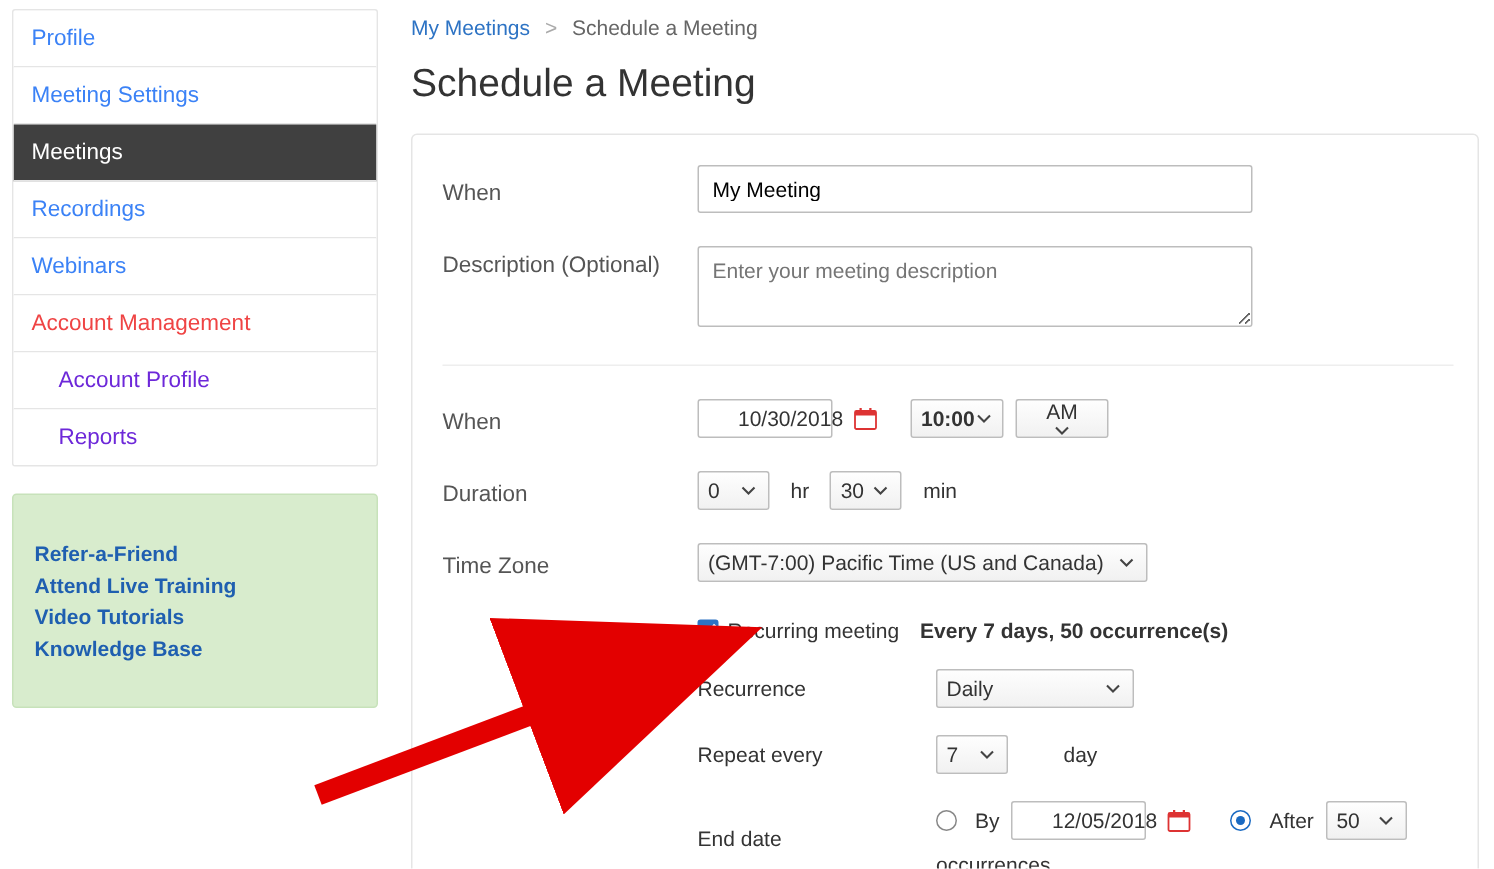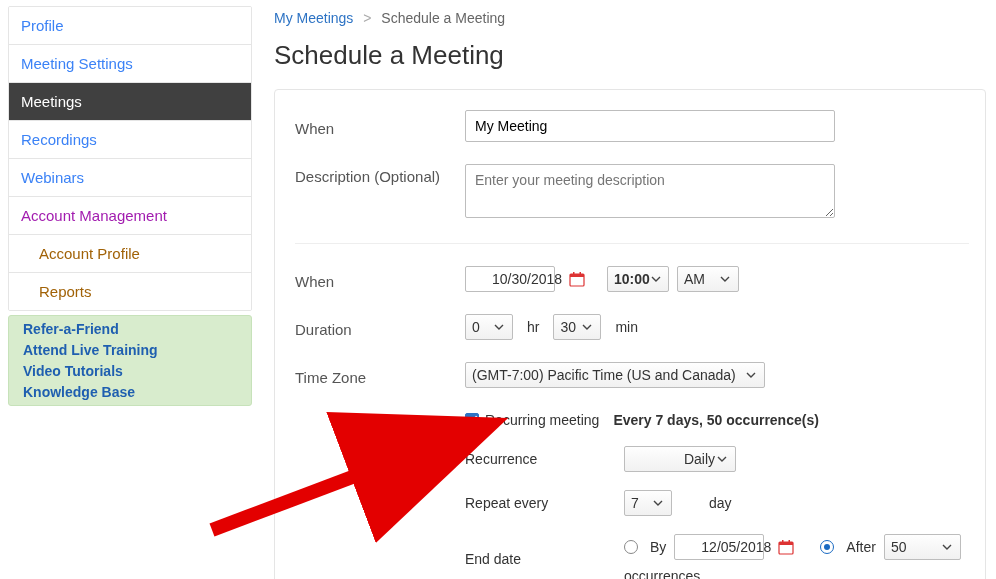--- a/index.html
+++ b/index.html
@@ -31,41 +31,41 @@
   .side-item {
     display: block;
     padding: 10px 12px;
     border-bottom: 1px solid #e5e5e5;
     color: #3b82f6;
     font-size: 15px;
     cursor: pointer;
     background: #fff;
   }
   .side-item.section-header {
-    color: #a21caf;
+    color: #ef4444;
     cursor: default;
   }
   .side-item.sub {
     padding-left: 30px;
-    color: #a16207;
+    color: #6d28d9;
   }
   .side-item.active {
     background: #404040;
     color: #fff;
     font-weight: 400;
   }
   .side-item:last-child { border-bottom: none; }
 
   .help-box {
-    margin-top: 4px;
+    margin-top: 18px;
     margin-bottom: 10px;
     background: #d8eccd;
     border: 1px solid #c7e2ba;
     border-radius: 3px;
-    padding: 0 14px;
+    padding: 26px 14px;
   }
   .help-link {
     display: block;
     color: #1f5fb0;
     font-weight: 700;
     font-size: 14px;
     margin: 5px 0;
     cursor: pointer;
   }
 
@@ -135,25 +135,25 @@
     display: inline-flex;
     align-items: center;
     border: 1px solid #bdbdbd;
     border-radius: 2px;
     background: linear-gradient(#fefefe,#f1f1f1);
     padding: 4px 6px;
     height: 26px;
   }
   .date-box { width: 90px; background:#fff; justify-content: center; padding-left: 40px;}
   .time-box { width: 62px; justify-content: space-between; font-weight: bold;}
-  .ampm-box { width: 62px; justify-content: space-between;}
+  .ampm-box { width: 62px; justify-content: center; flex-direction: column;}
   .num-box  { width: 48px; justify-content: space-between;}
   .repeat-box{ width: 48px; justify-content: space-between;}
-  .occ-box  { width: 77px; justify-content: space-between;}
-  .recur-select{ width: 112px; justify-content: flex-end;}
+  .occ-box  { width: 54px; justify-content: space-between;}
+  .recur-select{ width: 132px; justify-content: space-between;}
   .select-wide { width: 300px; justify-content: space-between; }
   .dd-btn {
     width: 14px; height: 14px;
     display:inline-flex; align-items:center; justify-content:center;
     color:#444;
   }
   .dd-btn svg { width:10px; height:10px; }
   .cal-icon {
     display:inline-flex; width:16px; height:16px;
     color:#d33; margin-left:6px;

